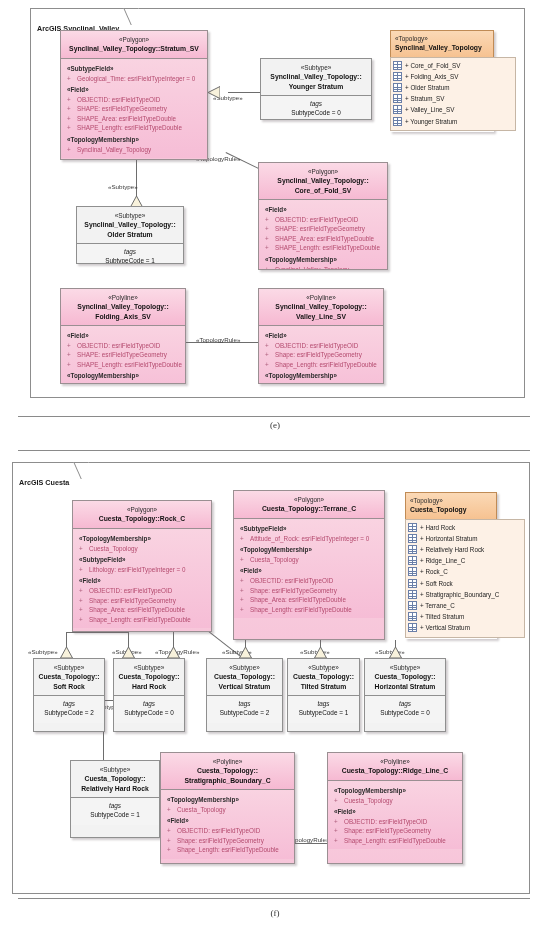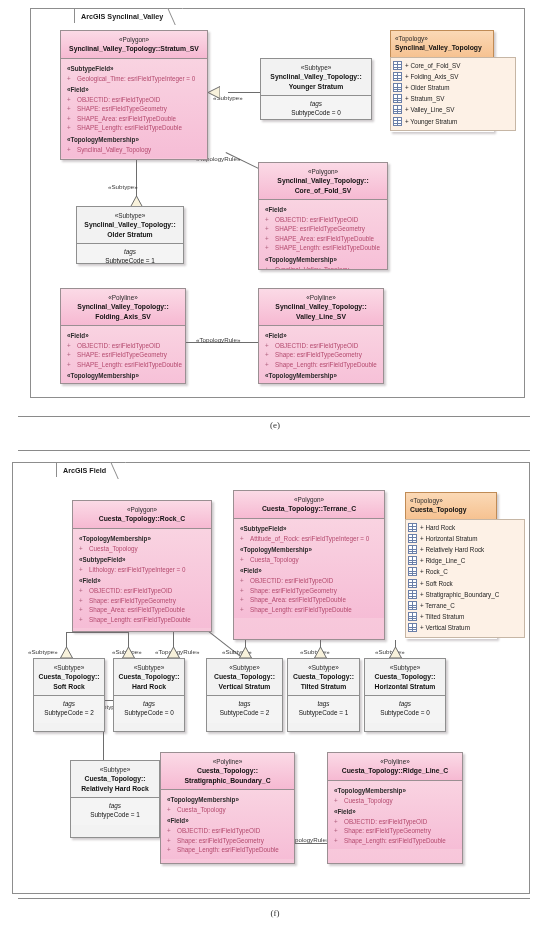--- a/index.html
+++ b/index.html
@@ -22,27 +22,26 @@
     border: 1px solid #8d8d8d;
     background: #fff;
   }
   .pkg-tab {
     position: absolute;
     top: -1px; left: -1px;
     height: 15px;
     border: 1px solid #8d8d8d;
     border-bottom: none;
     background: #fff;
-    padding: 1px 16px 0 6px;
+    padding: 13px 16px 0 6px;
     font-size: 7.2px;
     font-weight: bold;
     color: #1a1a1a;
     white-space: nowrap;
     line-height: 13px;
-    margin-left: 44px;
   }
   .pkg-tab::after {
     content: "";
     position: absolute;
     right: -7px; top: -1px;
     width: 14px; height: 16px;
     border-left: 1px solid #8d8d8d;
     transform: skewX(24deg);
     background: #fff;
     border-top: 1px solid #8d8d8d;
@@ -345,21 +344,21 @@
       <div class="attr"><span class="vis">+</span><span>Synclinal_Valley_Topology</span></div>
     </div>
   </div>
 
   <div class="hrule" style="left:18px; top:416px; width:512px;"></div>
   <div class="caption" style="top:420px;">(e)</div>
 
   <div class="hrule" style="left:18px; top:450px; width:512px;"></div>
 
   <div class="pkg" style="left:12px; top:462px; width:518px; height:432px;">
-    <div class="pkg-tab">ArcGIS Field</div>
+    <div class="pkg-tab">ArcGIS Cuesta</div>
   </div>
 
   <div class="ln lnv" style="left:66px; top:632px; width:1px; height:25px;"></div>
   <div class="ln lnh" style="left:66px; top:632px; width:62px; height:1px;"></div>
   <div class="ln lnv" style="left:128px; top:632px; width:1px; height:25px;"></div>
   <div class="ln lnv" style="left:103px; top:700px; width:1px; height:72px;"></div>
   <div class="ln lnh" style="left:103px; top:700px; width:70px; height:1px;"></div>
   <div class="ln lnv" style="left:173px; top:632px; width:1px; height:25px;"></div>
   <div class="diag" style="left:205px; top:628px; width:60px; transform:rotate(38deg);"></div>
   <div class="ln lnv" style="left:245px; top:640px; width:1px; height:18px;"></div>

